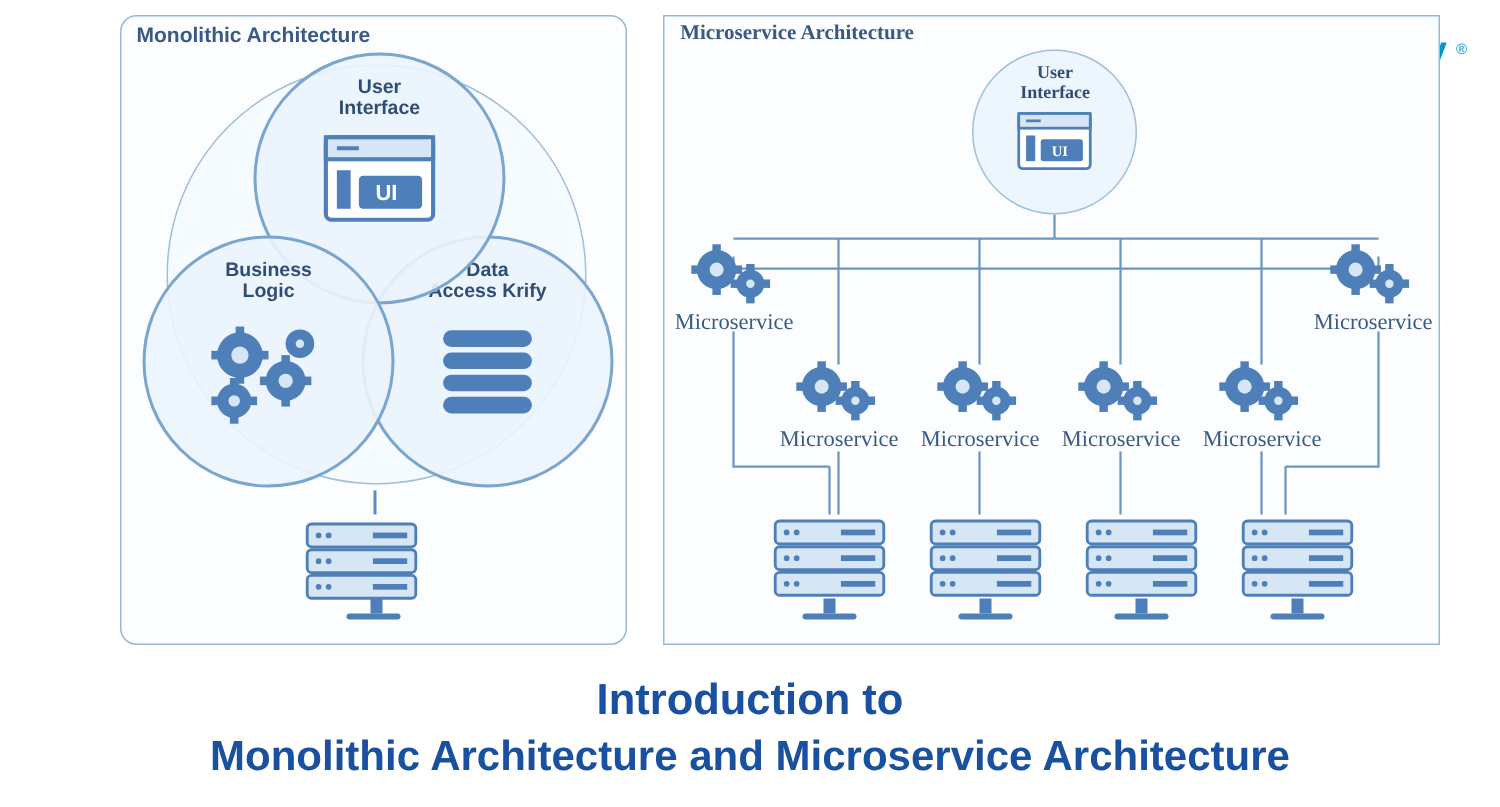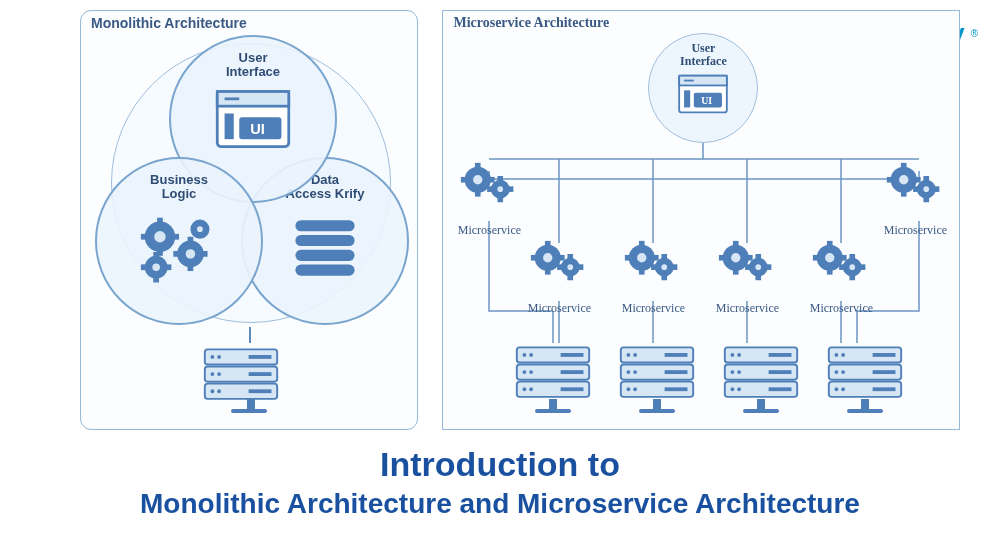--- a/index.html
+++ b/index.html
@@ -62,21 +62,21 @@
     color: #0098c9;
     vertical-align: top;
   }
   .footer {
     position: absolute;
     bottom: 18px;
     width: 100%;
     text-align: center;
   }
   .footer-title {
-    font-size: 34px;
+    font-size: 29px;
     font-weight: 800;
     color: #1951a0;
     margin-bottom: 4px;
   }
   .footer-subtitle {
     font-size: 28px;
     font-weight: 600;
     color: #1951a0;
   }
 
@@ -187,23 +187,23 @@
   }
   .micro-ui-window { width: 58px; height: 44px; }
 
   .ms-node {
     position: absolute;
     width: 84px;
     text-align: center;
   }
   .ms-gears { width: 60px; height: 46px; margin: 0 auto; position: relative; }
   .ms-label {
-    font-size: 12px;
+    font-size: 15px;
     color: #3a5a84;
-    margin-top: 16px;
+    margin-top: 0;
   }
   .ms-top-left  { left: 4px;  top: 150px; }
   .ms-top-right { left: 430px; top: 150px; }
 
   .ms-mid-1 { left: 74px;  top: 228px; }
   .ms-mid-2 { left: 168px; top: 228px; }
   .ms-mid-3 { left: 262px; top: 228px; }
   .ms-mid-4 { left: 356px; top: 228px; }
 
   .server {

